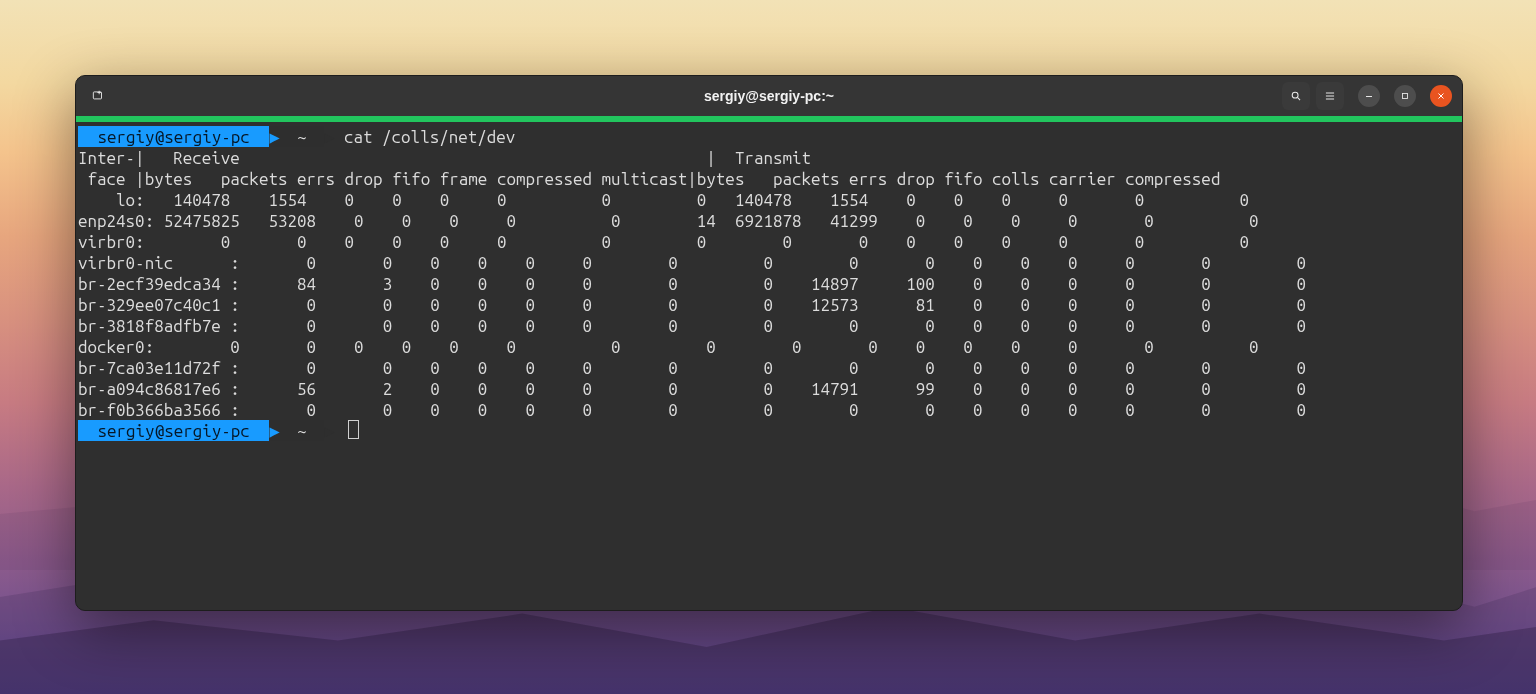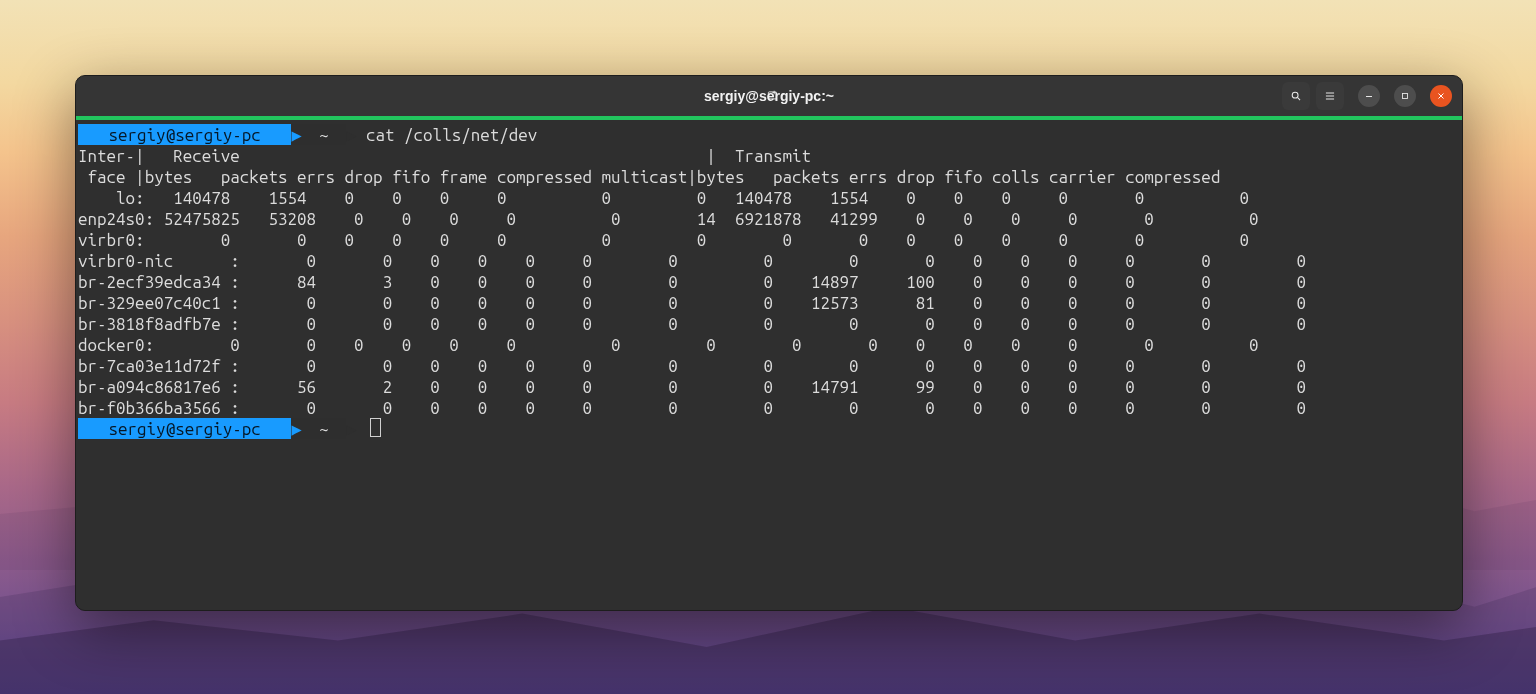--- a/index.html
+++ b/index.html
@@ -18,22 +18,21 @@
   .mtn3{top:560px;height:134px;background:rgba(40,25,60,.35);clip-path:polygon(0 60%,10% 45%,22% 60%,34% 40%,46% 65%,58% 35%,70% 60%,82% 40%,94% 60%,100% 50%,100% 100%,0 100%)}
 
   .win{
     position:absolute;left:75px;top:75px;width:1386px;height:534px;
     background:#2b2b2b;border-radius:10px;box-shadow:0 18px 60px rgba(0,0,0,.45);
     display:flex;flex-direction:column;overflow:hidden;border:1px solid #1d1d1d;
   }
   .titlebar{
     height:40px;background:#353535;display:flex;align-items:center;
     position:relative;color:#e6e6e6;font-size:14px;
-    border-bottom:4px solid #22c55e;
-    justify-content:center;
+    border-bottom:6px solid #22c55e;
   }
   .tb-left,.tb-right{display:flex;align-items:center;gap:6px}
   .tb-left{margin-left:8px}
   .tb-right{position:absolute;right:10px}
   .tb-title{position:absolute;left:0;right:0;text-align:center;font-weight:600;color:#f2f2f2;pointer-events:none}
   .tb-btn{
     width:28px;height:28px;border-radius:6px;display:flex;align-items:center;justify-content:center;
     color:#e6e6e6;background:#3a3a3a
   }
   .tb-btn.flat{background:transparent}
@@ -47,21 +46,21 @@
   }
   .scroll{
     position:absolute;inset:0;overflow-y:auto;overflow-x:hidden;
     padding:4px 0 0 2px;
   }
   .termbody pre{
     margin:0;font-family:"Ubuntu Mono","DejaVu Sans Mono",Menlo,Consolas,monospace;
     font-size:17px;line-height:21px;color:#dcdcdc;white-space:pre;
   }
   
-  .seg-user{background:#189bff;color:#061726;padding:0 21px;display:inline-block}
+  .seg-user{background:#189bff;color:#061726;padding:0 10px;display:inline-block}
   .seg-user-arrow{color:#189bff;background:#2e2e2e;display:inline-block}
   .seg-dir{background:#2e2e2e;color:#dcdcdc;padding:0 8px;display:inline-block}
   .seg-dir-arrow{color:#2e2e2e;display:inline-block}
   .cmd{color:#dcdcdc}
   .cursor{display:inline-block;width:9px;height:17px;border:1px solid #d0d0d0;vertical-align:-2px;margin-left:4px}
 
   
   .scroll::-webkit-scrollbar{width:9px}
   .scroll::-webkit-scrollbar-track{background:#2a2a2a}
   .scroll::-webkit-scrollbar-thumb{background:#5b5b5b;border-radius:4px}

